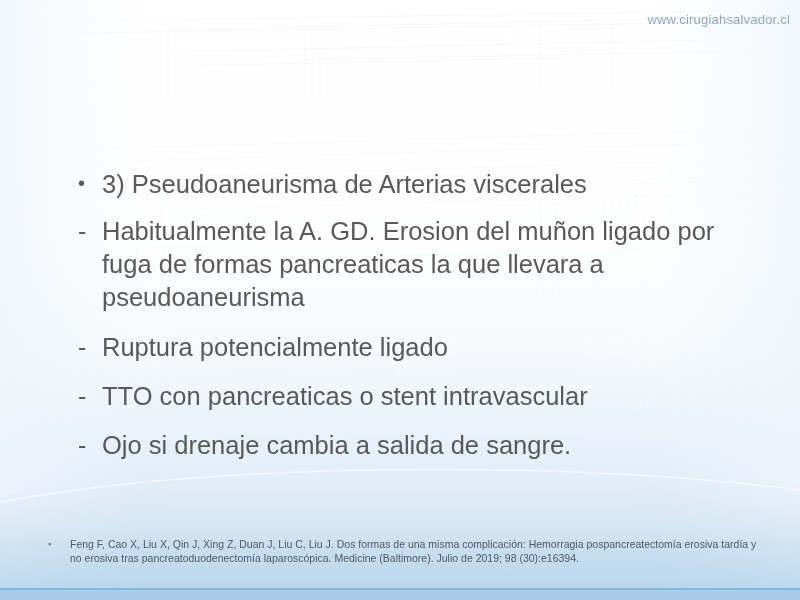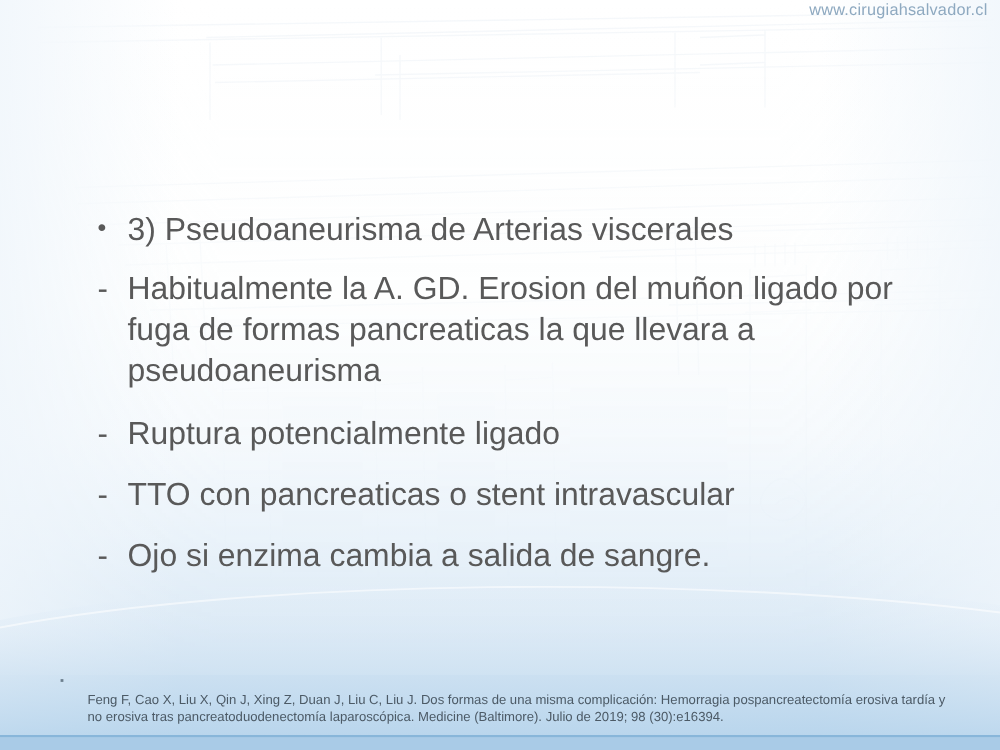--- a/index.html
+++ b/index.html
@@ -74,21 +74,21 @@
     left: 0;
     bottom: 0;
     width: 800px;
     height: 10px;
     background: #a9cbe7;
   }
 
   
   .site-url {
     position: absolute;
-    top: 0;
+    top: 12px;
     right: 10px;
     font-size: 13px;
     letter-spacing: .2px;
     color: #8ea9c0;
     white-space: nowrap;
   }
 
   
   .content {
     position: absolute;
@@ -130,21 +130,20 @@
     flex: 0 0 auto;
     width: 22px;
     font-size: 9px;
     line-height: 1.5;
     color: #6d7f8e;
   }
   .footnote .ftext {
     flex: 1 1 auto;
     font-size: 10.5px;
     line-height: 1.30;
-    margin-top: 16px;
   }
 </style>
 </head>
 <body>
 
 <div class="slide">
 
   <div class="bg-base"></div>
 
   <div class="watermark">
@@ -282,21 +281,21 @@
       <span class="btext">Ruptura potencialmente ligado</span>
     </div>
 
     <div class="bullet-row lvl2">
       <span class="marker dash">-</span>
       <span class="btext">TTO con pancreaticas o stent intravascular</span>
     </div>
 
     <div class="bullet-row lvl2">
       <span class="marker dash">-</span>
-      <span class="btext">Ojo si enzima cambia a salida de sangre.</span>
+      <span class="btext">Ojo si drenaje cambia a salida de sangre.</span>
     </div>
 
   </div>
 
   <div class="footnote">
     <span class="fmarker">▪</span>
     <span class="ftext">Feng F, Cao X, Liu X, Qin J, Xing Z, Duan J, Liu C, Liu J. Dos formas de una misma complicación: Hemorragia pospancreatectomía erosiva tardía y no erosiva tras pancreatoduodenectomía laparoscópica. Medicine (Baltimore). Julio de 2019; 98 (30):e16394.</span>
   </div>
 
 </div>

